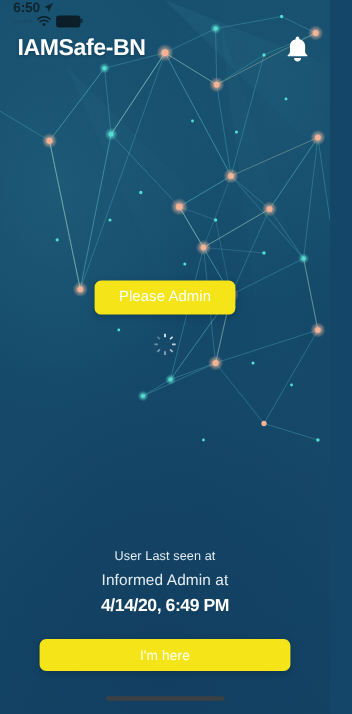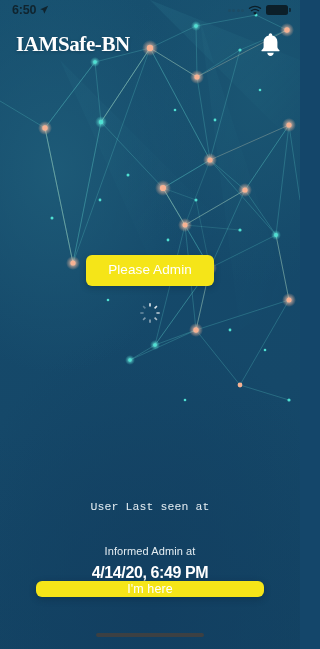--- a/index.html
+++ b/index.html
@@ -17,22 +17,22 @@
       radial-gradient(ellipse 70% 45% at 18% 26%, #1d5a77 0%, rgba(29,90,119,0) 70%),
       radial-gradient(ellipse 60% 40% at 85% 15%, #1a5572 0%, rgba(26,85,114,0) 72%),
       radial-gradient(ellipse 90% 60% at 50% 95%, #123f61 0%, rgba(18,63,97,0) 75%),
       linear-gradient(170deg, #17506f 0%, #15496a 38%, #154869 62%, #134363 100%);
   }
   
   #net { position:absolute; top:0; left:0; width:300px; height:460px; }
   
   .statusbar {
     position:absolute; top:0; left:0; right:0; height:20px;
-    display:flex; align-items:center; justify-content:space-between;
-    padding:0 12px; z-index:5;
+    display:flex; justify-content:space-between;
+    padding:0 12px; z-index:5;flex-direction:column;
   }
   .sb-left { display:flex; align-items:center; gap:3px; }
   .sb-time {
     font-size:12.5px; font-weight:bold; color:#10242e; letter-spacing:-0.2px;
   }
   .loc-arrow { width:10px; height:10px; display:block; }
   .sb-right { display:flex; align-items:center; gap:4px; }
   .sig-dots { display:flex; gap:1.5px; align-items:flex-end; }
   .sig-dots i { display:block; width:3px; height:3px; background:#1d4d66; border-radius:50%; }
   .wifi { width:14px; height:11px; display:block; }
@@ -42,21 +42,21 @@
   }
   .batt:after {
     content:""; position:absolute; right:-2.5px; top:3px;
     width:1.6px; height:4px; border-radius:0 1px 1px 0;
     background:rgba(12,31,41,0.75);
   }
   
   .header {
     position:absolute; top:26px; left:0; right:0; height:36px;
     display:flex; align-items:center; justify-content:space-between;
-    padding:0 16px; z-index:5;font-family:Liberation Serif, serif;
+    padding:0 16px; z-index:5;
   }
   .app-title {
     font-size:21px; font-weight:bold; color:#fff;
     letter-spacing:-0.4px;
     text-shadow:0 1px 3px rgba(0,30,45,0.35);
   }
   .bell-btn { width:28px; height:30px; display:flex; align-items:center; justify-content:center; }
   .bell { width:21px; height:25px; display:block; }
   
   .center-zone {
@@ -71,29 +71,29 @@
     letter-spacing:0.1px; line-height:1.1;
     cursor:pointer; min-width:74px; text-align:center;
   }
   .spinner-wrap { margin-top:16px; width:22px; height:22px; }
   .spinner { width:22px; height:22px; display:block; }
   
   .info {
     position:absolute; left:0; right:0; top:500px;
     display:flex; flex-direction:column; align-items:center; z-index:4;
   }
-  .info-line1 { font-size:11.5px; color:#e4edf2; letter-spacing:0.1px;font-family:Liberation Mono, monospace; }
-  .info-line2 { font-size:11px; color:#e4edf2; margin-top:32px; letter-spacing:0.1px; }
+  .info-line1 { font-size:11.5px; color:#e4edf2; letter-spacing:0.1px; }
+  .info-line2 { font-size:14px; color:#e4edf2; margin-top:7px; letter-spacing:0.1px; }
   .info-stamp {
     font-size:16px; font-weight:bold; color:#ffffff;
     margin-top:7px; letter-spacing:-0.4px;
   }
   
   .here-btn {
-    position:absolute; left:36px; right:36px; top:581px; height:16px;
+    position:absolute; left:36px; right:36px; top:581px; height:29px;
     background:#f5e518; color:#fff; border:none; border-radius:6px;
     font-size:12.5px; letter-spacing:0.1px;
     box-shadow:0 2px 7px rgba(0,25,40,0.3);
     cursor:pointer; z-index:4;
   }
   .home-ind {
     position:absolute; left:50%; transform:translateX(-50%);
     bottom:12px; width:108px; height:4.5px; border-radius:3px;
     background:#3c4043; z-index:4;
   }

